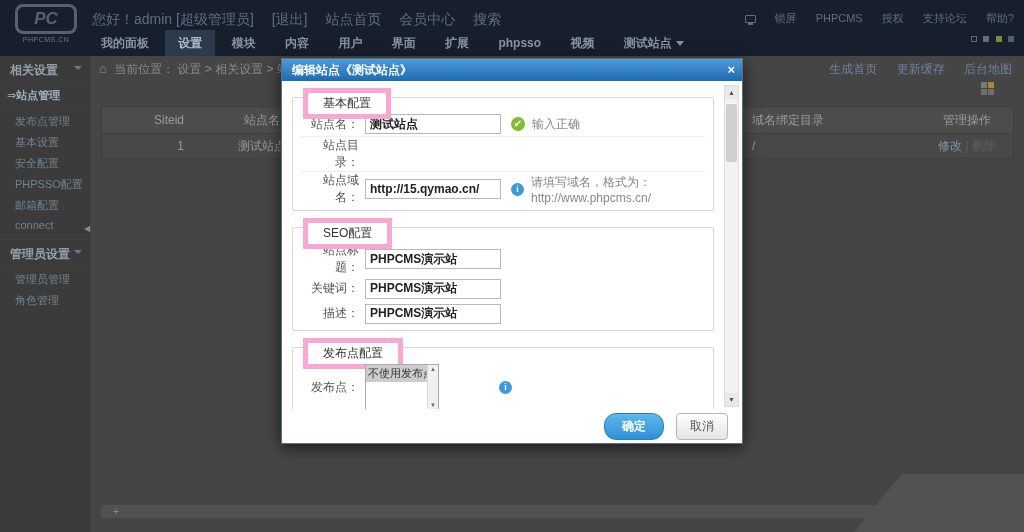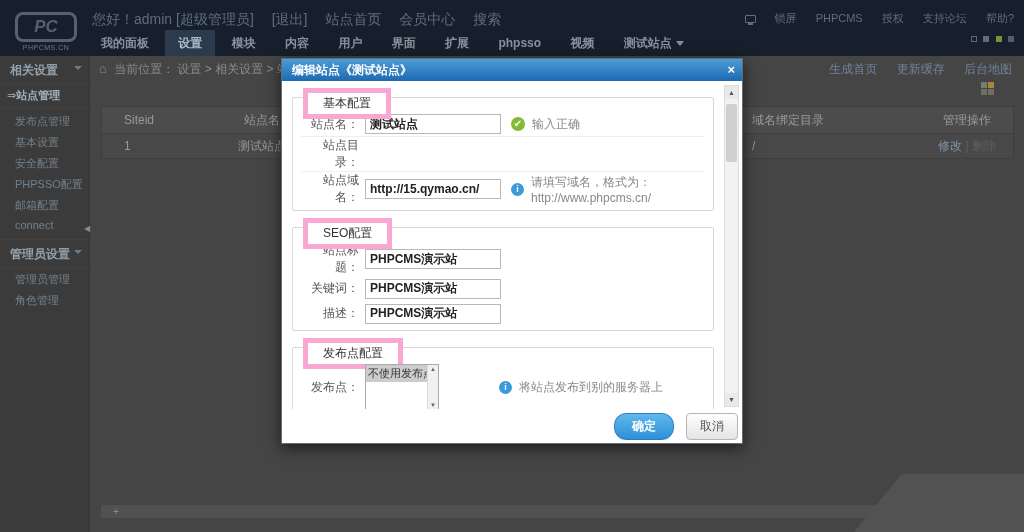--- a/index.html
+++ b/index.html
@@ -3,21 +3,21 @@
 <meta charset="utf-8">
 <style>
   * { box-sizing: border-box; margin: 0; padding: 0; }
   html,body { width:1024px; height:532px; }
   body {
     position:relative; overflow:hidden; background:#454545;
     font-family:"Liberation Sans","DejaVu Sans",sans-serif; font-size:12px;
   }
   
   .header { position:absolute; left:0; top:0; width:1024px; height:56px; background:#161f2b; z-index:1; }
-  .logo { position:absolute; left:10px; top:12px; width:72px; height:46px; text-align:center; }
+  .logo { position:absolute; left:10px; top:4px; width:72px; height:46px; text-align:center; }
   .logo-glyph { width:62px; height:30px; margin:0 auto; border:3px solid #56616f; border-radius:8px;
     color:#56616f; font-weight:bold; font-size:17px; font-style:italic; line-height:24px; }
   .logo-sub { font-size:7px; color:#6d7987; letter-spacing:.5px; margin-top:2px; }
   .user-links { position:absolute; left:92px; top:11px; color:#5e6d81; font-size:14px; }
   .user-links span { margin-right:14px; }
   .right-links { position:absolute; right:10px; top:11px; color:#5e6d81; font-size:11px; }
   .right-links span { margin-left:16px; }
   .monitor-icon { display:inline-block; width:11px; height:8px; border:1px solid #5e6d81; border-radius:1px;
     vertical-align:-1px; margin-right:3px; position:relative; }
   .monitor-icon:after { content:""; position:absolute; left:2px; bottom:-3px; width:5px; height:2px; background:#5e6d81; }
@@ -49,21 +49,21 @@
   .btn-row { position:absolute; left:10px; top:28px; }
   .btn-dim { display:inline-block; padding:5px 13px; border-radius:3px; font-size:12px; margin-right:12px; }
   .btn-add { background:#1c3a5e; color:#8aa6c4; }
   .btn-manage { background:#2f577c; color:#a5bed4; }
   .grid-icon { position:absolute; right:28px; top:26px; width:15px; height:15px; }
   .grid-icon i { float:left; width:6px; height:6px; margin:0 1px 1px 0; }
   .table { position:absolute; left:10px; top:50px; width:913px; border:1px solid #3e3e3e; }
   .t-head { position:relative; height:26px; line-height:26px; background:#4c4c4c; color:#9a9a9a; }
   .t-row { position:relative; height:25px; line-height:25px; background:#484848; color:#989898;
     border-top:1px solid #3f3f3f; }
-  .c-siteid { position:absolute; left:22px; width:80px; text-align:left; }
+  .c-siteid { position:absolute; left:2px; width:80px; text-align:right; }
   .c-name { position:absolute; left:110px; width:100px; text-align:center; }
   .c-dir { position:absolute; left:650px; width:90px; }
   .c-ops { position:absolute; left:820px; width:90px; text-align:center; }
   .op-link { color:#7f93a8; }
   .op-dim { color:#5f5f5f; }
   .list-footer { position:absolute; left:10px; bottom:14px; width:913px; height:13px; background:#515151;
     color:#8a8a8a; font-size:10px; line-height:13px; padding-left:12px; }
   .watermark { position:absolute; right:0; bottom:0; width:170px; height:58px; background:#525252;
     clip-path:polygon(28% 0, 100% 0, 100% 100%, 0 100%); }
   
@@ -91,21 +91,21 @@
     color:#fff; font-size:10px; line-height:14px; text-align:center; margin-left:10px; flex:none; }
   .info-icon { display:inline-block; width:13px; height:13px; border-radius:50%; background:#3b9ad8;
     color:#fff; font-size:9px; font-weight:bold; line-height:13px; text-align:center; margin-left:10px; flex:none; }
   .push { margin-left:60px !important; }
   .listbox { position:relative; width:74px; height:46px; border:1px solid #aaa; background:#fff; overflow:hidden; flex:none; }
   .listbox .sel { background:#ccc; color:#333; font-size:11px; padding:1px 2px; white-space:nowrap; }
   .lb-scroll { position:absolute; right:0; top:0; bottom:0; width:11px; background:#f0f0f0; border-left:1px solid #ddd; }
   .lb-scroll .up, .lb-scroll .down { position:absolute; left:0; width:10px; text-align:center; font-size:6px; color:#666; }
   .lb-scroll .up { top:1px; } .lb-scroll .down { bottom:1px; }
   .modal-footer { position:absolute; left:0; right:0; bottom:0; height:34px; display:flex;
-    justify-content:flex-end; align-items:center; padding-right:4px; background:#fff; }
+    justify-content:flex-end; align-items:center; padding-right:14px; background:#fff; }
   .btn-ok { padding:4px 17px; border-radius:12px; background:linear-gradient(#5fb8ec,#2f8fd8);
     border:1px solid #2a7fc0; color:#fff; font-weight:bold; margin-right:12px; }
   .btn-cancel { padding:4px 13px; border-radius:4px; background:linear-gradient(#fefefe,#e4e4e4);
     border:1px solid #b5b5b5; color:#555; }
 </style>
 </head>
 <body>
 
 <div class="header">
   <div class="logo">
@@ -253,21 +253,20 @@
       <div class="frow" style="align-items:center; min-height:50px;">
         <label>发布点：</label>
         <div class="listbox">
           <div class="sel">不使用发布点</div>
           <div class="lb-scroll">
             <span class="up">▲</span>
             <span class="down">▼</span>
           </div>
         </div>
         <span class="info-icon push">i</span>
-        <span class="hint">将站点发布到别的服务器上</span>
       </div>
     </div>
 
   </div>
 
   <div class="vscroll">
     <span class="up">▲</span>
     <span class="thumb"></span>
     <span class="down">▼</span>
   </div>

